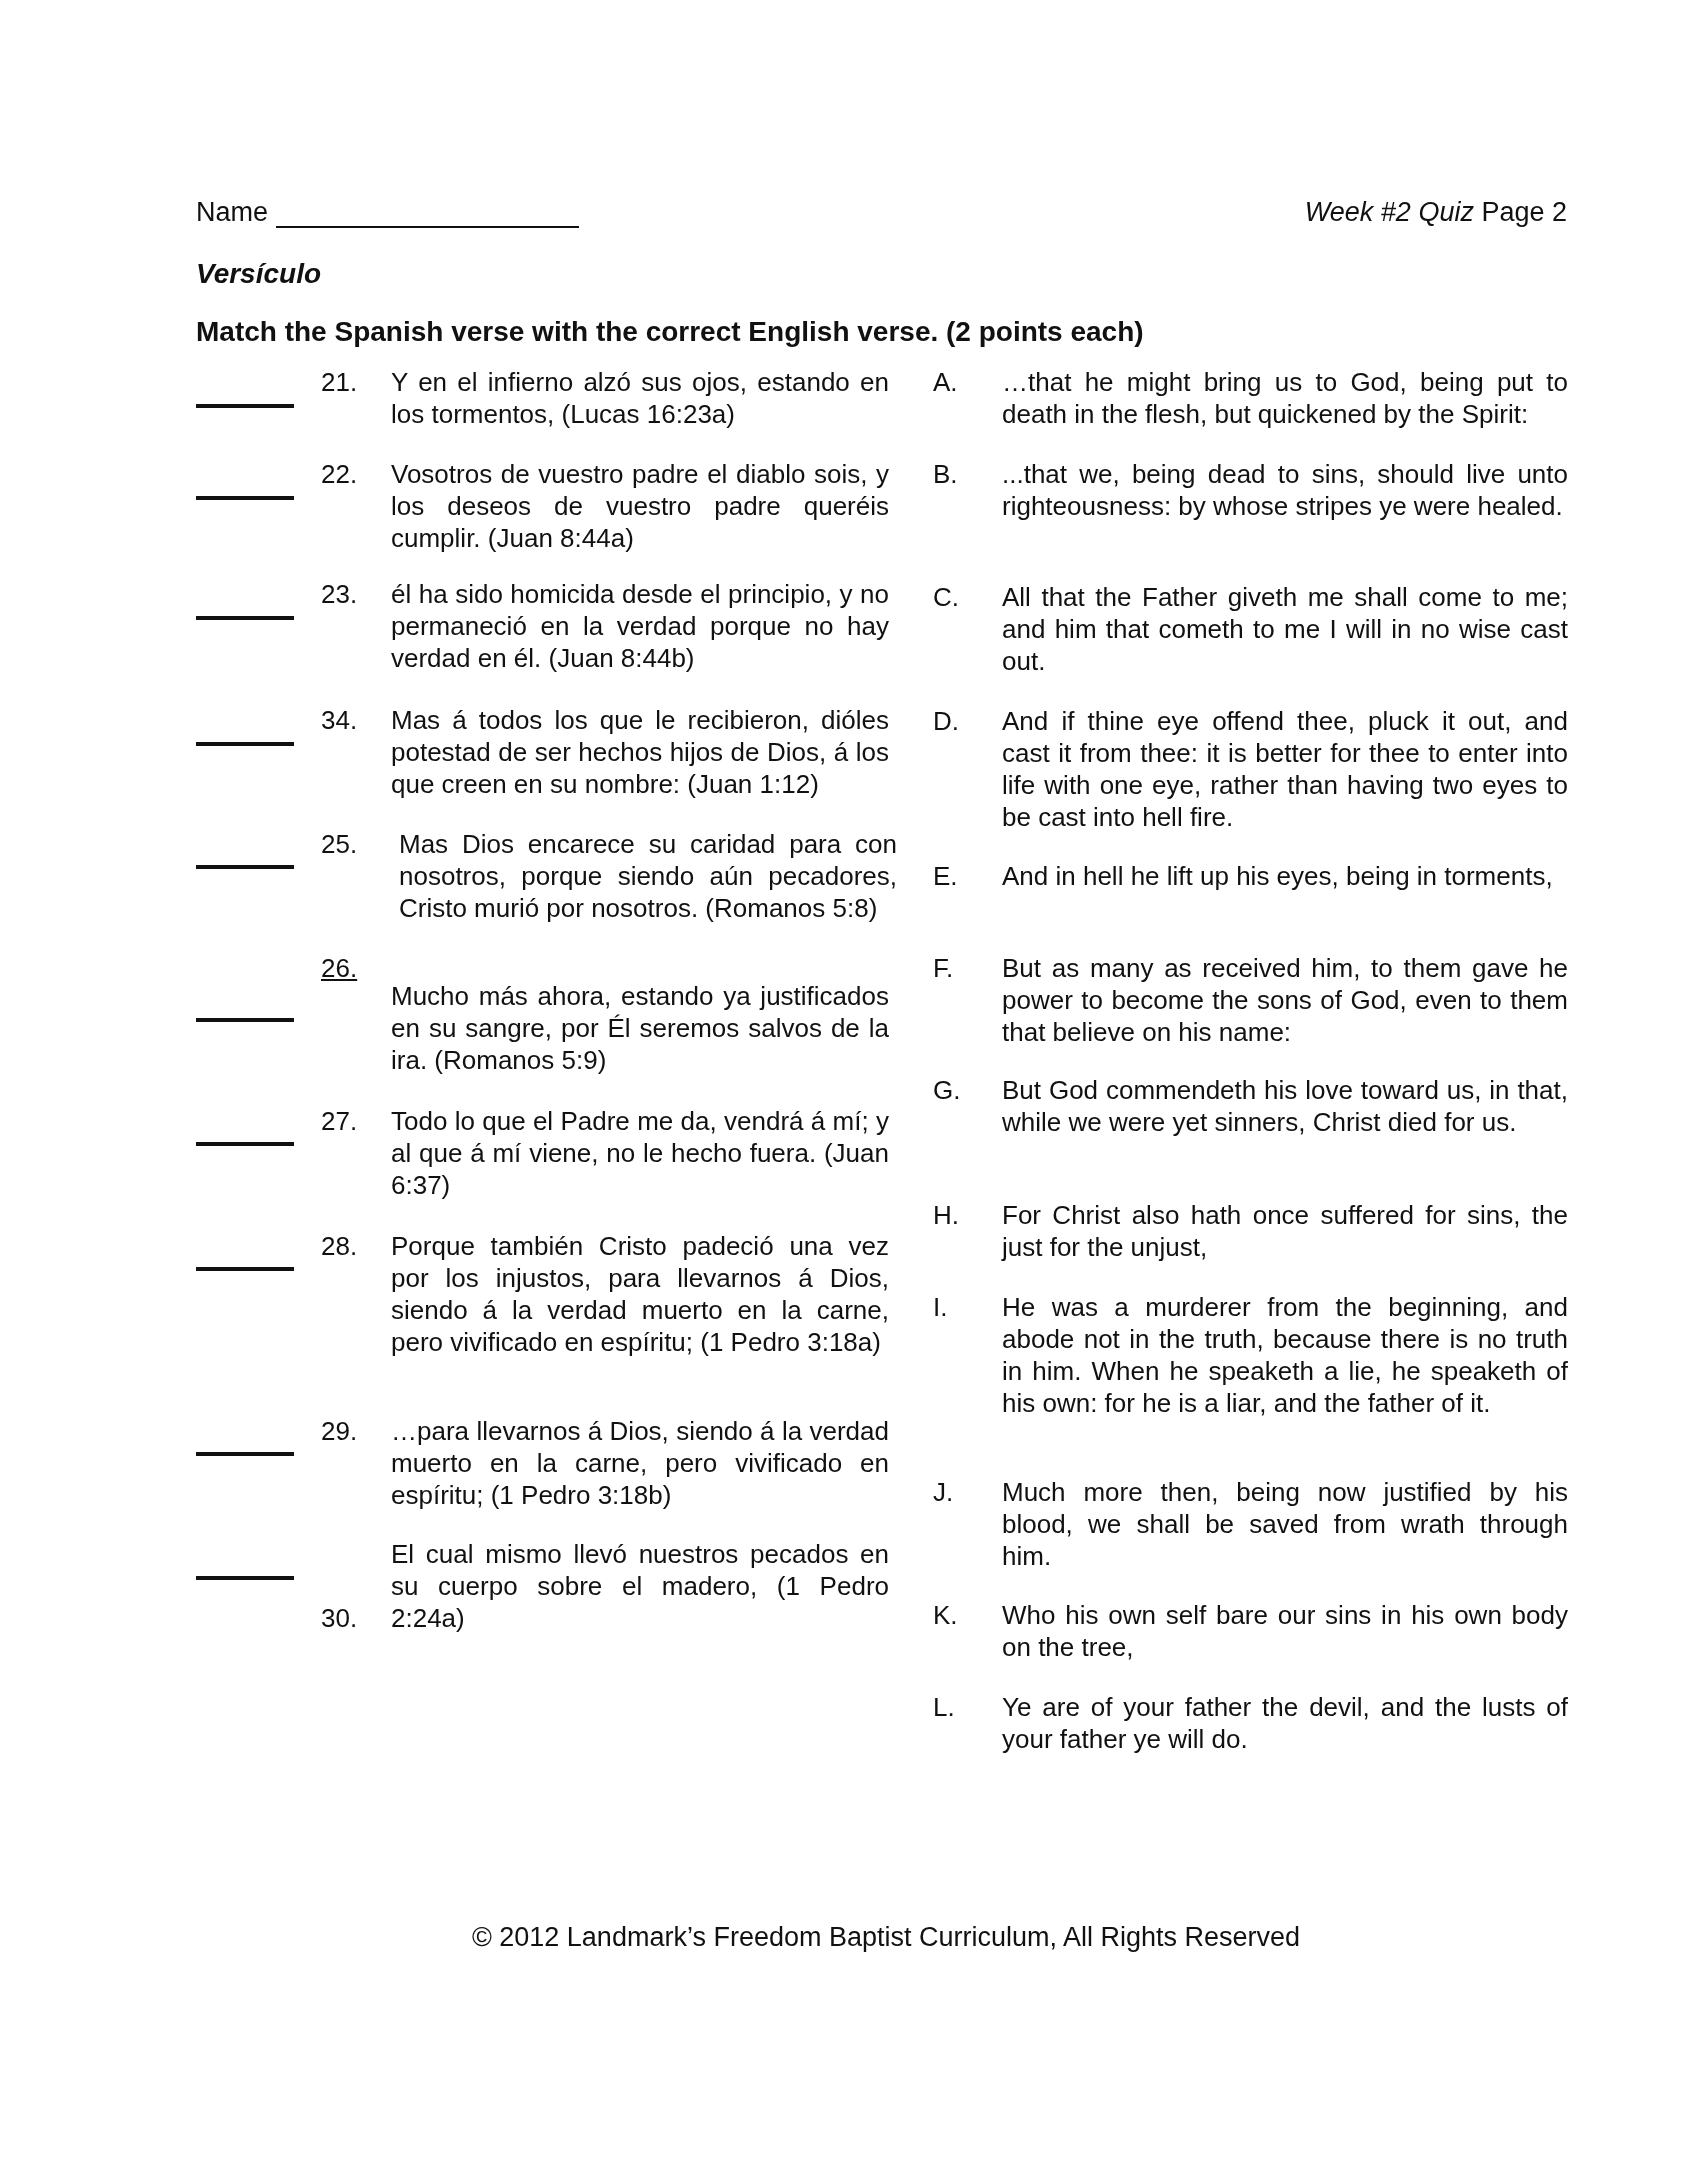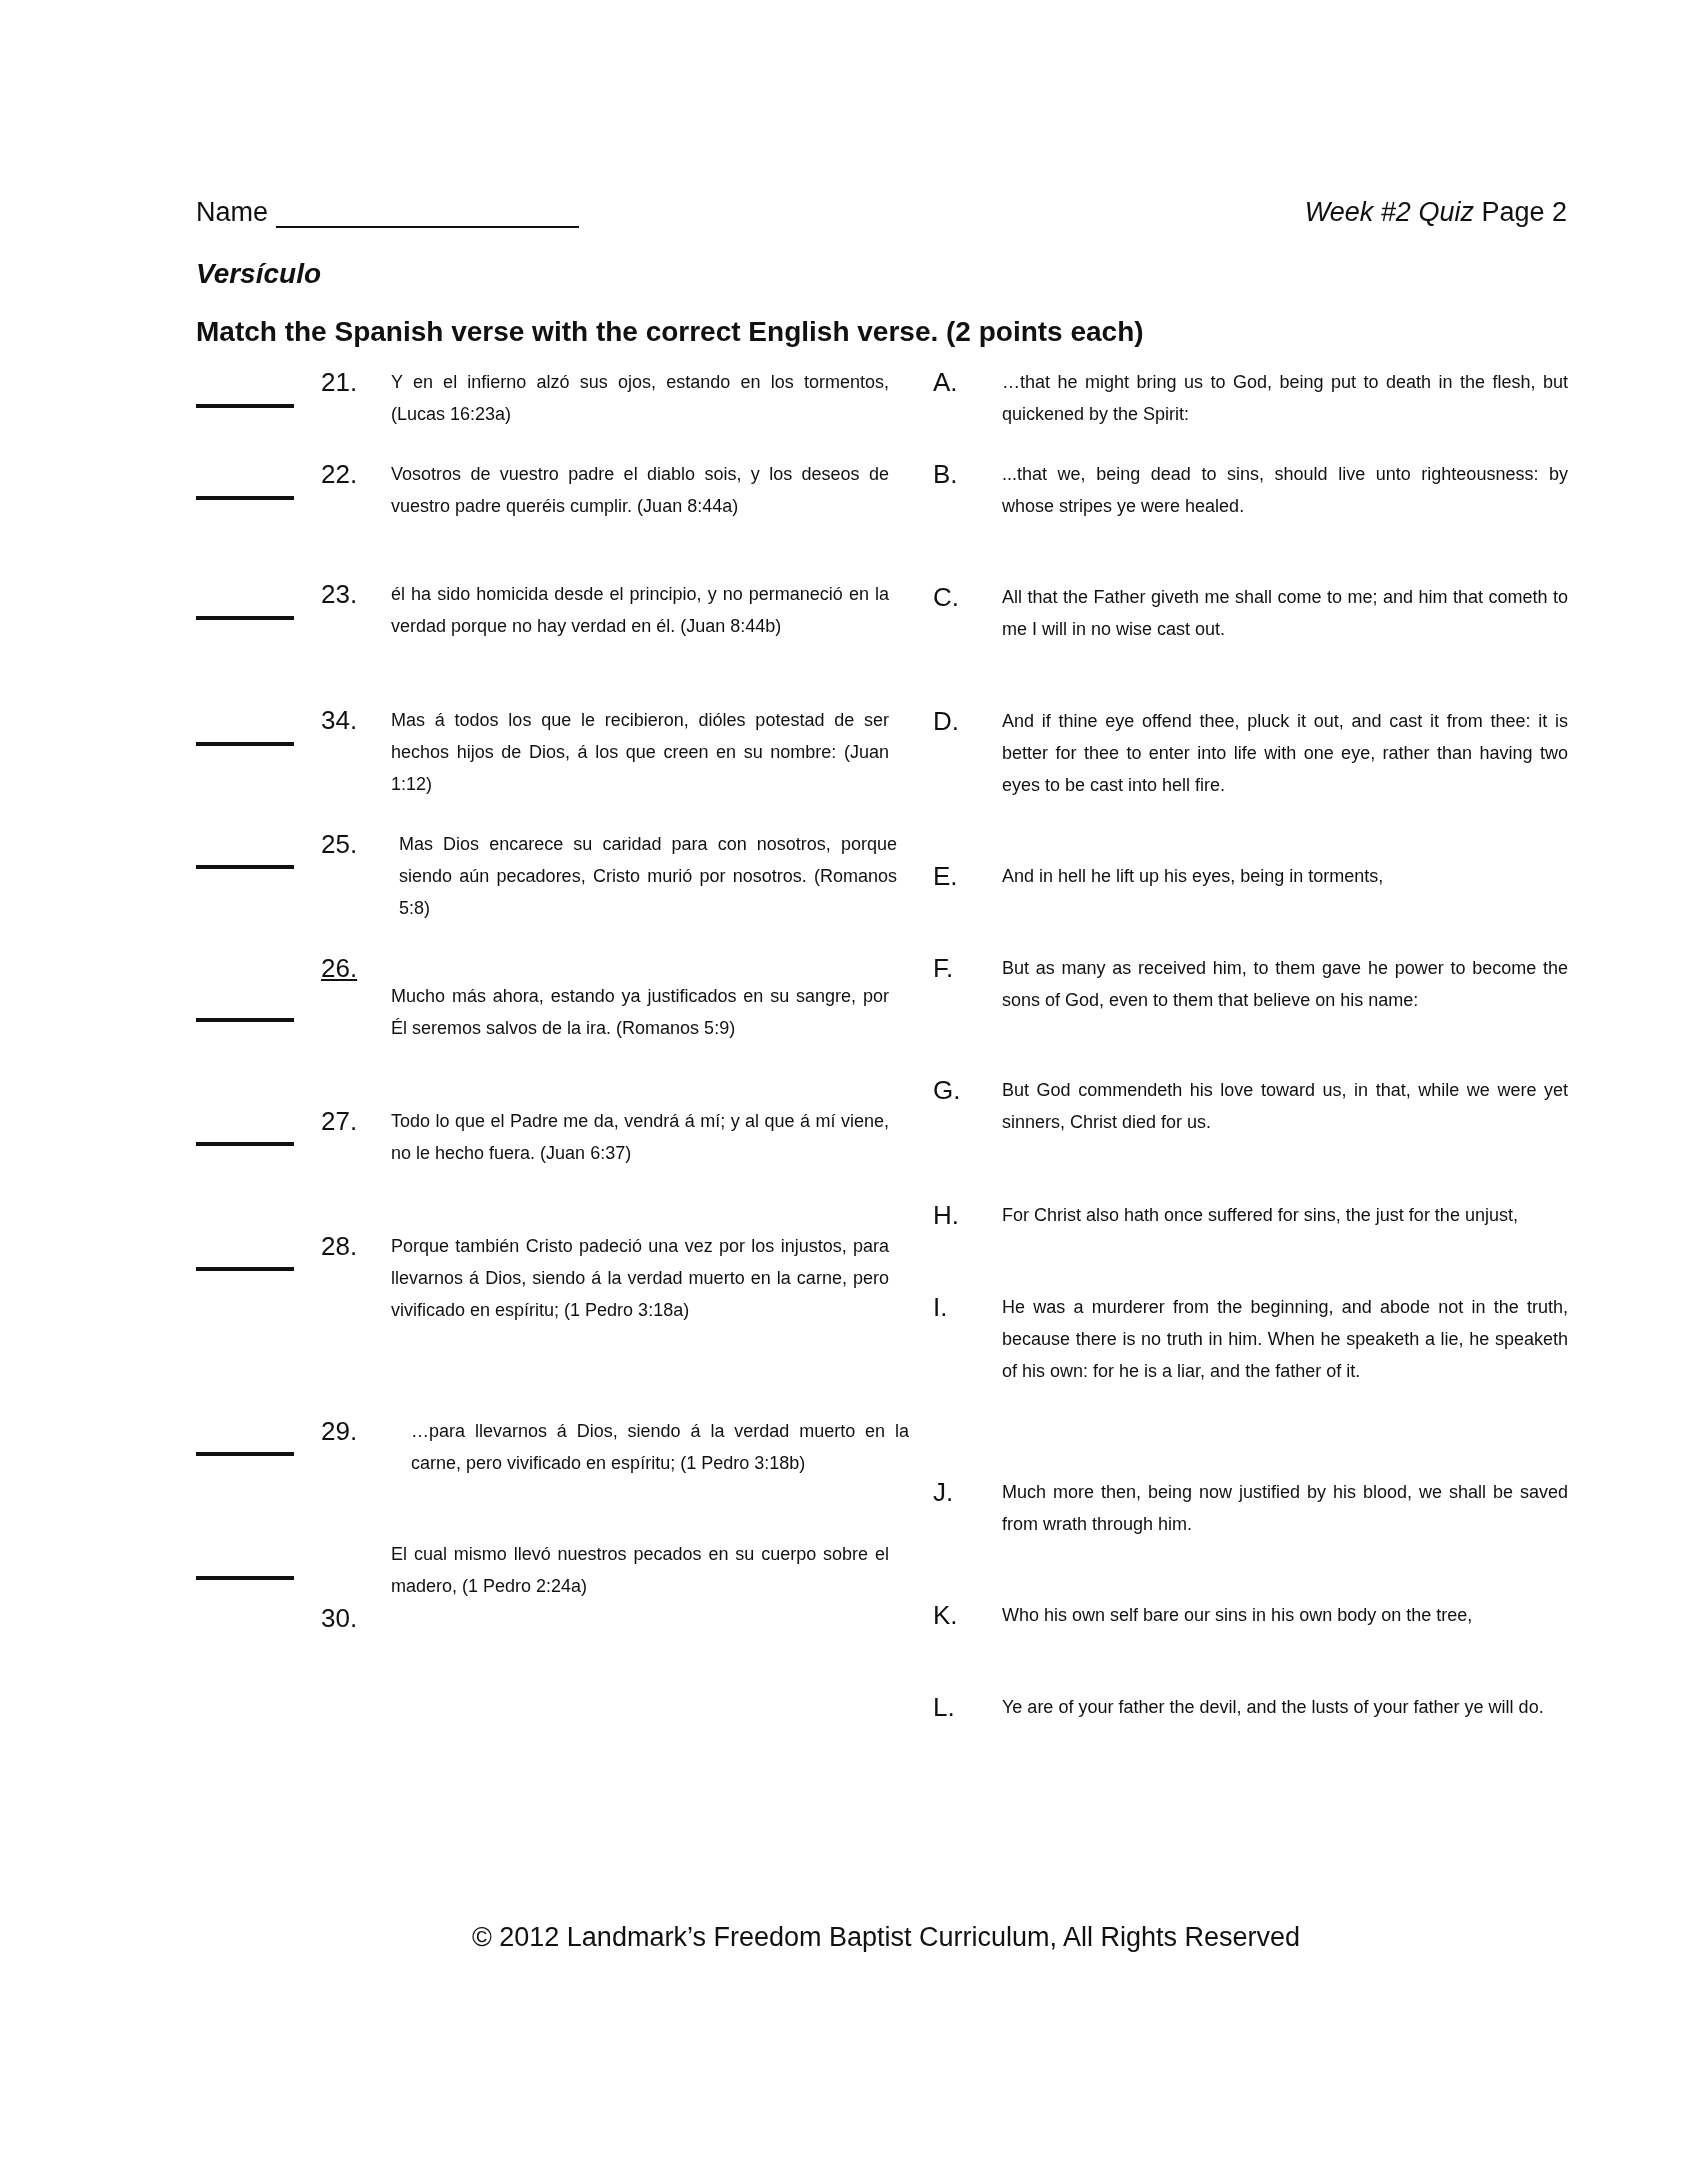--- a/index.html
+++ b/index.html
@@ -4,21 +4,21 @@
 <style>
   html, body { margin:0; padding:0; background:#ffffff; }
   body { width:1683px; height:2178px; position:relative; font-family:"Liberation Sans", sans-serif; color:#111; overflow:hidden; }
   .abs { position:absolute;text-align:center; }
   .hdr-name { left:196px; top:196px; font-size:27px; line-height:32px; }
   .name-line { display:inline-block; width:303px; border-bottom:2px solid #111; height:26px; vertical-align:bottom; margin-left:8px; }
   .hdr-right { right:116px; top:196px; font-size:27px; line-height:32px; }
   .hdr-right i { font-style:italic; }
   .title { left:196px; top:255px; font-size:28px; font-weight:bold; font-style:italic; line-height:38px; }
   .instr { left:196px; top:315px; font-size:28px; font-weight:bold; line-height:34px; }
-  .txt { font-size:18px; line-height:32px; text-align:justify; text-align-last:left; }
+  .txt { font-size:26px; line-height:32px; text-align:justify; text-align-last:left; }
   .blank { position:absolute; left:196px; width:98px; border-bottom:4px solid #111; height:0; }
   .num { position:absolute; left:321px; font-size:26px; line-height:32px; }
   .sp { position:absolute; left:391px; width:498px; }
   .let { position:absolute; left:933px; font-size:26px; line-height:32px; }
   .en { position:absolute; left:1002px; width:566px; }
   .footer { left:0; width:1772px; top:1921px; text-align:center; font-size:27px; line-height:32px; }
 </style>
 </head>
 <body>
 
@@ -69,21 +69,21 @@
       <div class="sp txt" style="top: 1105px;">Todo lo que el Padre me da, vendrá á mí; y al que á mí viene, no le hecho fuera.  (Juan 6:37)</div>
     </div>
     <div>
       <div class="blank" style="top: 1267px;"></div>
       <div class="num" style="top: 1230px;">28.</div>
       <div class="sp txt" style="top: 1230px;">Porque también Cristo padeció una vez por los injustos, para llevarnos á Dios, siendo á la verdad muerto en la carne, pero vivificado en espíritu;   (1 Pedro 3:18a)</div>
     </div>
     <div>
       <div class="blank" style="top: 1452px;"></div>
       <div class="num" style="top: 1415px;">29.</div>
-      <div class="sp txt" style="top: 1415px; margin-left: 20px;">…para llevarnos á Dios, siendo á la verdad muerto en la carne, pero vivificado en espíritu; (1 Pedro 3:18b)</div>
+      <div class="sp txt" style="top: 1415px;">…para llevarnos á Dios, siendo á la verdad muerto en la carne, pero vivificado en espíritu; (1 Pedro 3:18b)</div>
     </div>
     <div>
       <div class="blank" style="top: 1576px;"></div>
       <div class="num" style="top: 1602px;">30.</div>
       <div class="sp txt" style="top: 1538px;">El cual mismo llevó nuestros pecados en su cuerpo sobre el madero, (1 Pedro 2:24a)</div>
     </div>
   </div>
 <div id="acol">
     <div>
       <div class="let" style="top: 366px;">A.</div>

